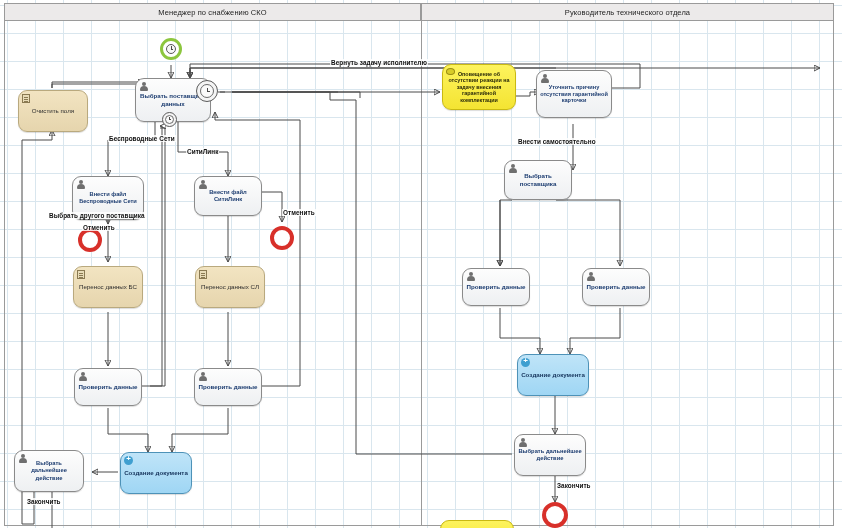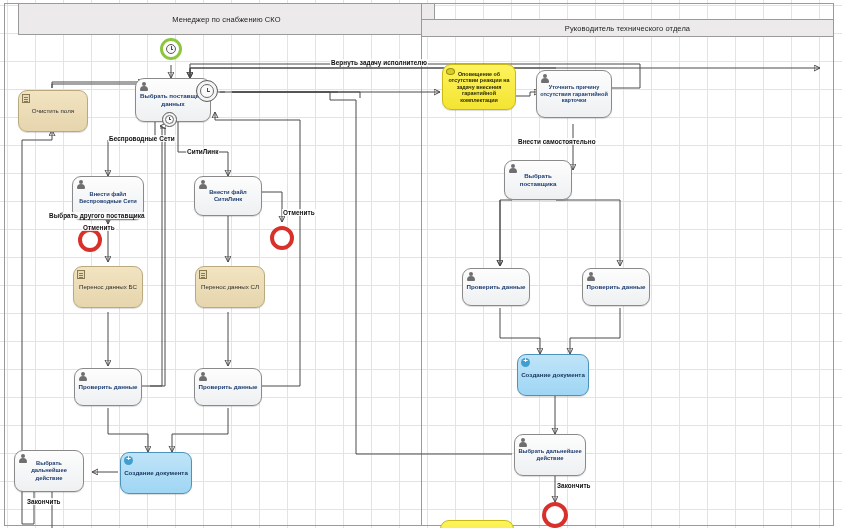--- a/index.html
+++ b/index.html
@@ -170,24 +170,24 @@
 </style>
 </head>
 <body>
 
 <div id="canvas">
 
   <div class="grid"></div>
 
   <div class="pool"></div>
 
-  <div class="lane-header" style="left:18px; top:3px; width:417px; height:32px;">
+  <div class="lane-header" style="left:4px; top:3px; width:417px; height:18px;">
     <span>Менеджер по снабжению СКО</span>
   </div>
-  <div class="lane-header" style="left:421px; top:3px; width:413px; height:18px;margin-top:16px;">
+  <div class="lane-header" style="left:421px; top:3px; width:413px; height:18px;">
     <span>Руководитель технического отдела</span>
   </div>
   <div class="lane-divider" style="left:421px;"></div>
 
   <svg class="edges">
     <defs>
       <marker id="ah" markerWidth="7" markerHeight="7" refX="6" refY="3" orient="auto">
         <path d="M0,0 L6,3 L0,6 z" fill="#4a4a4a" stroke="none"></path>
       </marker>
     </defs>

